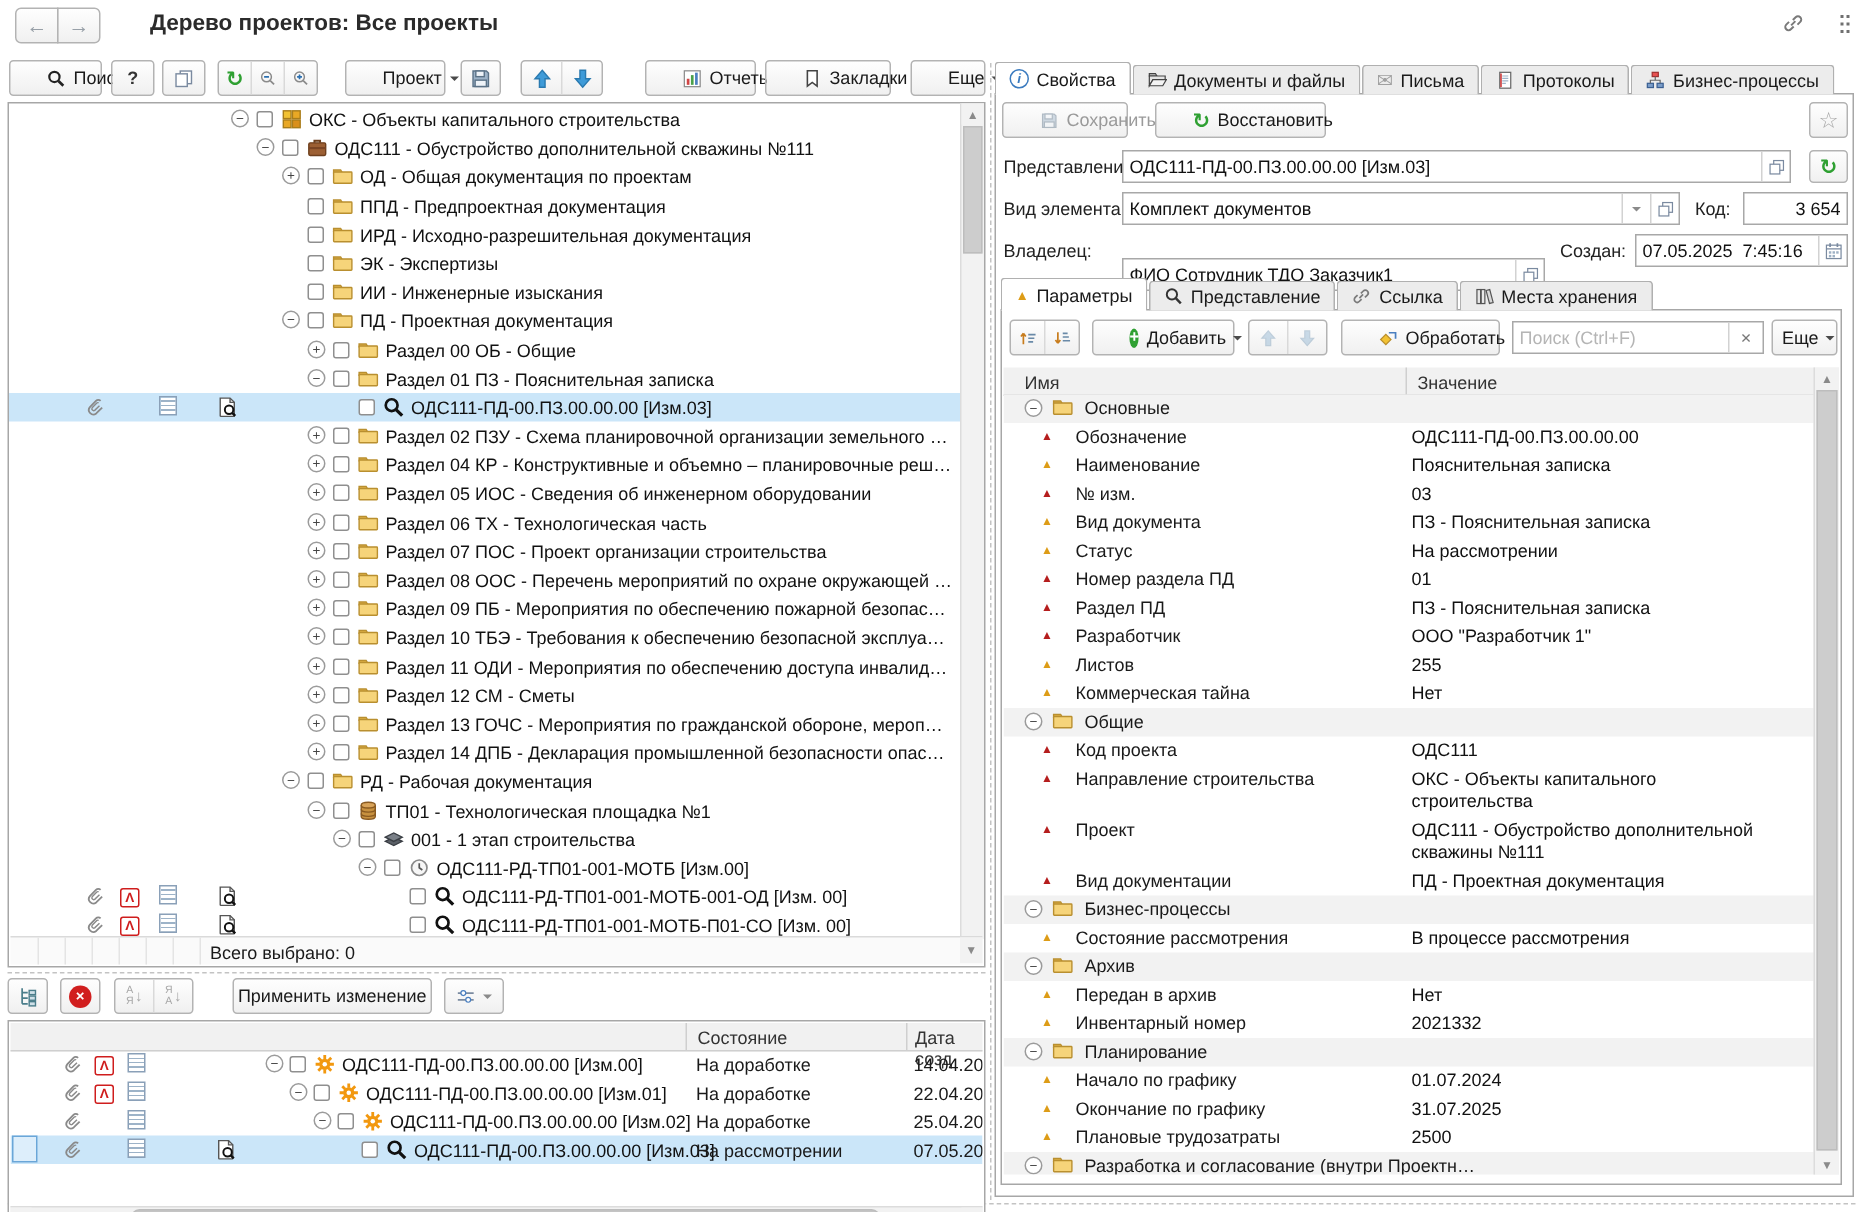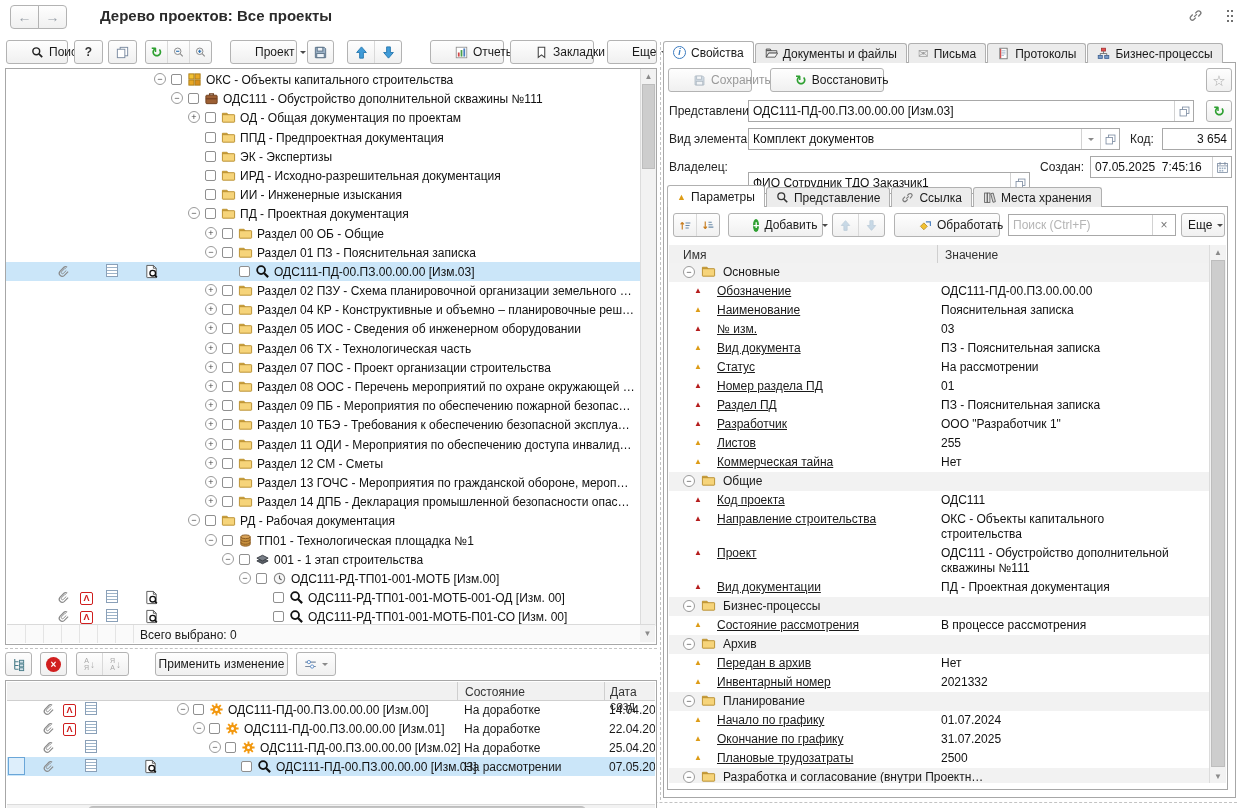--- a/index.html
+++ b/index.html
@@ -54,21 +54,21 @@
   .tlabel{position:absolute;top:3px;white-space:nowrap;color:#111;}
   .vcell{position:absolute;top:3px;white-space:nowrap;overflow:hidden;}
   .hdrrow{position:absolute;left:1px;right:1px;top:1px;height:18px;background:#f1f1f1;border-bottom:1px solid #cfcfcf;}
   .hdiv{position:absolute;top:0;bottom:0;width:1px;background:#cfcfcf;}
   .fcell{position:absolute;left:1px;top:0;width:17px;height:18px;box-sizing:border-box;border:1px solid #6aa6d8;background:#ddeefb;}
   
   .prow{position:relative;min-height:19px;box-sizing:border-box;padding:2px 8px 2px 272px;line-height:15px;}
   .prow.group{padding:2px 0 2px 0;height:19px;background:#f2f2f2;}
   .mk{position:absolute;left:25px;top:5px;font-size:8px;line-height:8px;}
   .mk.red{color:#b51d1d;} .mk.orange{color:#dd9c17;}
-  .pname{position:absolute;left:48px;top:2px;white-space:nowrap;text-decoration:underline;}
+  .pname{position:absolute;left:48px;top:2px;white-space:nowrap;}
   .pval{display:block;width:240px;min-height:15px;color:#111;}
   .gname{position:absolute;left:54px;top:2px;white-space:nowrap;}
   .tfoot{position:absolute;left:1px;right:1px;bottom:1px;height:18px;background:#fafafa;border-top:1px solid #dadada;}
   .fcol{position:absolute;top:0;bottom:0;width:1px;background:#e4e4e4;}
   
   .i16{width:15px;height:15px;display:block;}
   .i13{width:13px;height:13px;display:block;}
   .ic{display:inline-flex;align-items:center;justify-content:center;}
   .ic-pdf{display:inline-block;width:13px;height:13px;box-sizing:border-box;border:1.5px solid #cf1d1d;border-radius:2px;
        color:#cf1d1d;font-weight:bold;font-size:9px;line-height:10px;text-align:center;background:#fff;}
@@ -260,32 +260,32 @@
         </div>
         <div class="trow">
           <span class="slot" style="left:182px"></span>
           <span class="cb" style="left:199px"></span>
           <span class="rowic" style="left:215px">
             <svg class="i16" viewBox="0 0 16 16">
               <path d="M1.5 5.5v-2h5l1.2 2z" fill="#e9b94d" stroke="#b98f2f"></path>
               <rect x="1.5" y="5" width="13" height="8" rx="0.5" fill="#f6d47a" stroke="#b98f2f"></rect>
             </svg>
           </span>
-          <span class="tlabel" style="left:234px">ЭК - Экспертизы</span>
+          <span class="tlabel" style="left:234px">ИРД - Исходно-разрешительная документация</span>
         </div>
         <div class="trow">
           <span class="slot" style="left:182px"></span>
           <span class="cb" style="left:199px"></span>
           <span class="rowic" style="left:215px">
             <svg class="i16" viewBox="0 0 16 16">
               <path d="M1.5 5.5v-2h5l1.2 2z" fill="#e9b94d" stroke="#b98f2f"></path>
               <rect x="1.5" y="5" width="13" height="8" rx="0.5" fill="#f6d47a" stroke="#b98f2f"></rect>
             </svg>
           </span>
-          <span class="tlabel" style="left:234px">ИРД - Исходно-разрешительная документация</span>
+          <span class="tlabel" style="left:234px">ЭК - Экспертизы</span>
         </div>
         <div class="trow">
           <span class="slot" style="left:182px"></span>
           <span class="cb" style="left:199px"></span>
           <span class="rowic" style="left:215px">
             <svg class="i16" viewBox="0 0 16 16">
               <path d="M1.5 5.5v-2h5l1.2 2z" fill="#e9b94d" stroke="#b98f2f"></path>
               <rect x="1.5" y="5" width="13" height="8" rx="0.5" fill="#f6d47a" stroke="#b98f2f"></rect>
             </svg>
           </span>

